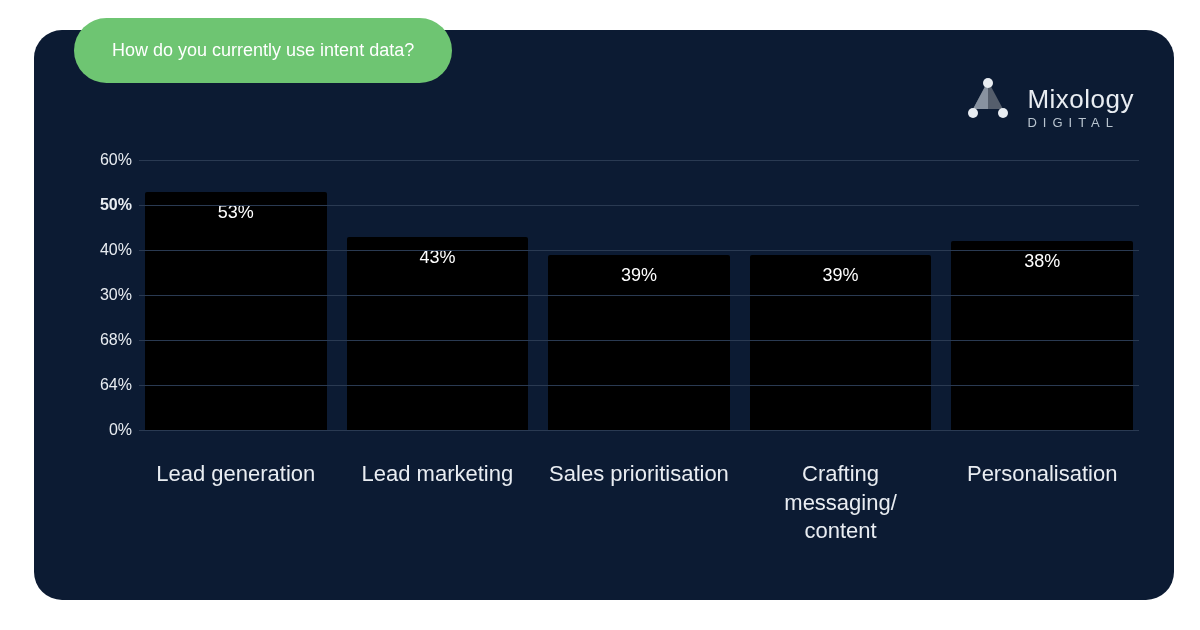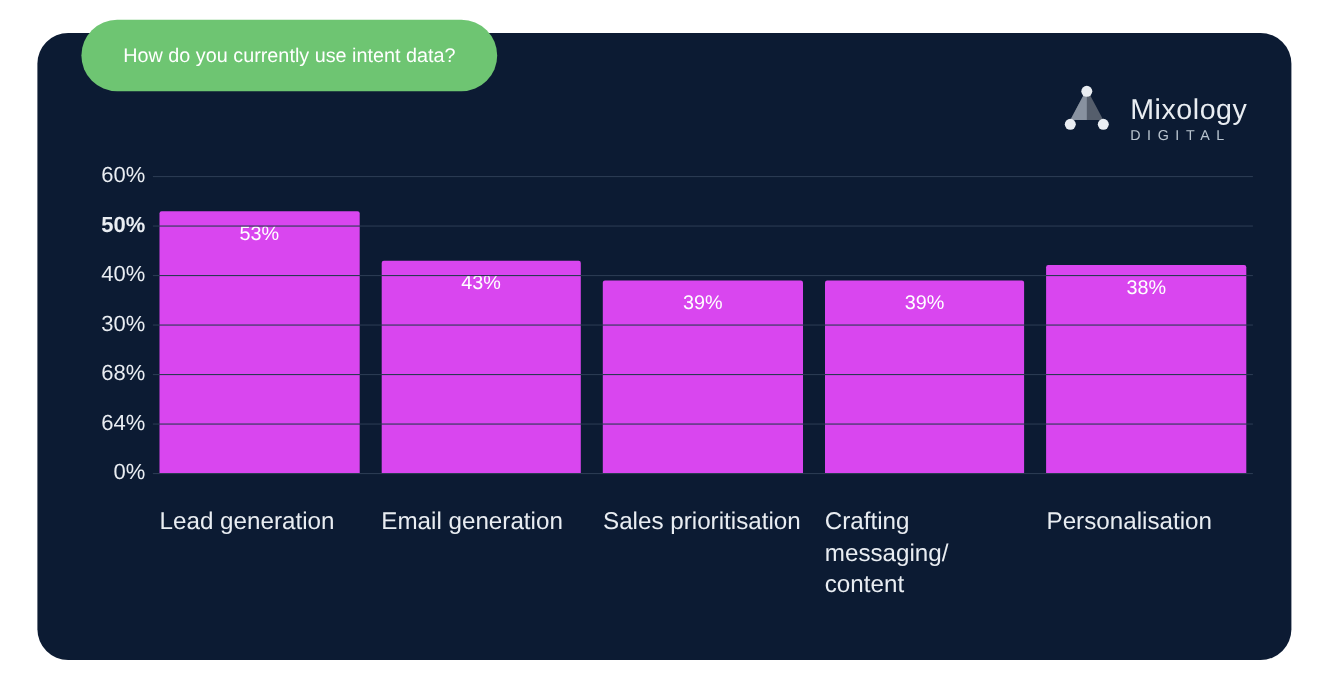--- a/index.html
+++ b/index.html
@@ -45,35 +45,35 @@
   .grid-line {
     position: absolute;
     left: 0; width: 100%;
     border-top: 1px solid #2a3a52;
   }
   .y-tick {
     position: absolute;
     left: 0; width: 48px;
     text-align: right;
     color: #e9edf2;
-    font-size: 20px;
+    font-size: 16px;
     transform: translateY(-50%);
   }
   .bars {
     position: absolute;
     left: 0; bottom: 0;
     width: 100%; height: 100%;
     display: flex;
     align-items: flex-end;
     gap: 20px;
     padding: 0 6px;
   }
   .bar {
     flex: 1;
-    background: #d946ef;
+    background: #000000;
     position: relative;
     border-top-left-radius: 2px;
     border-top-right-radius: 2px;
   }
   .bar-label {
     position: absolute;
     top: 10px; left: 0; width: 100%;
     text-align: center;
     color: #fff;
     font-size: 18px;
@@ -81,20 +81,21 @@
   .x-labels {
     position: absolute;
     left: 105px; top: 430px;
     width: 1000px;
     display: flex;
     gap: 20px;
     padding: 0 6px;
   }
   .x-label {
     flex: 1;
+    text-align: center;
     color: #e9edf2;
     font-size: 22px;
     line-height: 1.3;
     font-weight: 400;
   }
 </style>
 </head>
 <body>
 
 <div class="card">
@@ -152,19 +153,19 @@
       <div class="y-tick" style="top: 225px;">64%</div>
       <div class="y-tick" style="top: 180px;">68%</div>
       <div class="y-tick" style="top: 135px;">30%</div>
       <div class="y-tick" style="top: 90px;">40%</div>
       <div class="y-tick" style="top: 45px; font-weight: bold;">50%</div>
       <div class="y-tick" style="top: 0px;">60%</div>
     </div>
 
   <div class="x-labels">
       <div class="x-label">Lead generation</div>
-      <div class="x-label">Email generation</div>
+      <div class="x-label">Lead marketing</div>
       <div class="x-label">Sales prioritisation</div>
       <div class="x-label">Crafting messaging/ content</div>
       <div class="x-label">Personalisation</div>
     </div>
 
 </div>
 
 </body></html>

